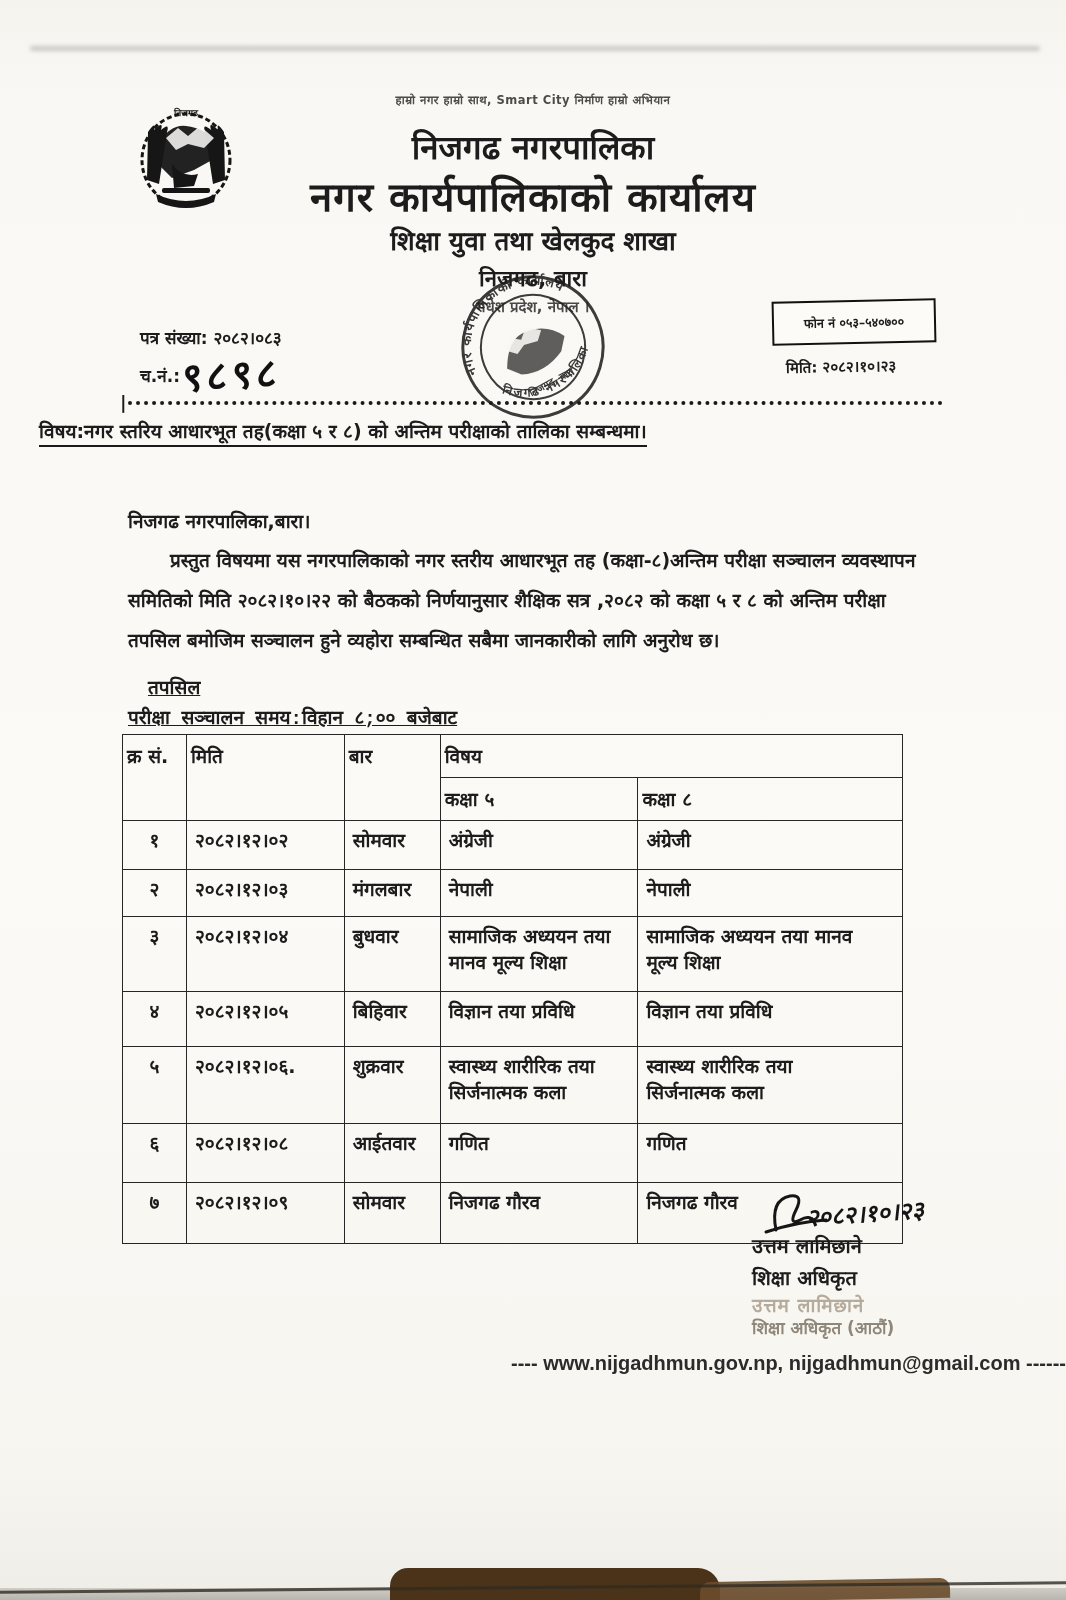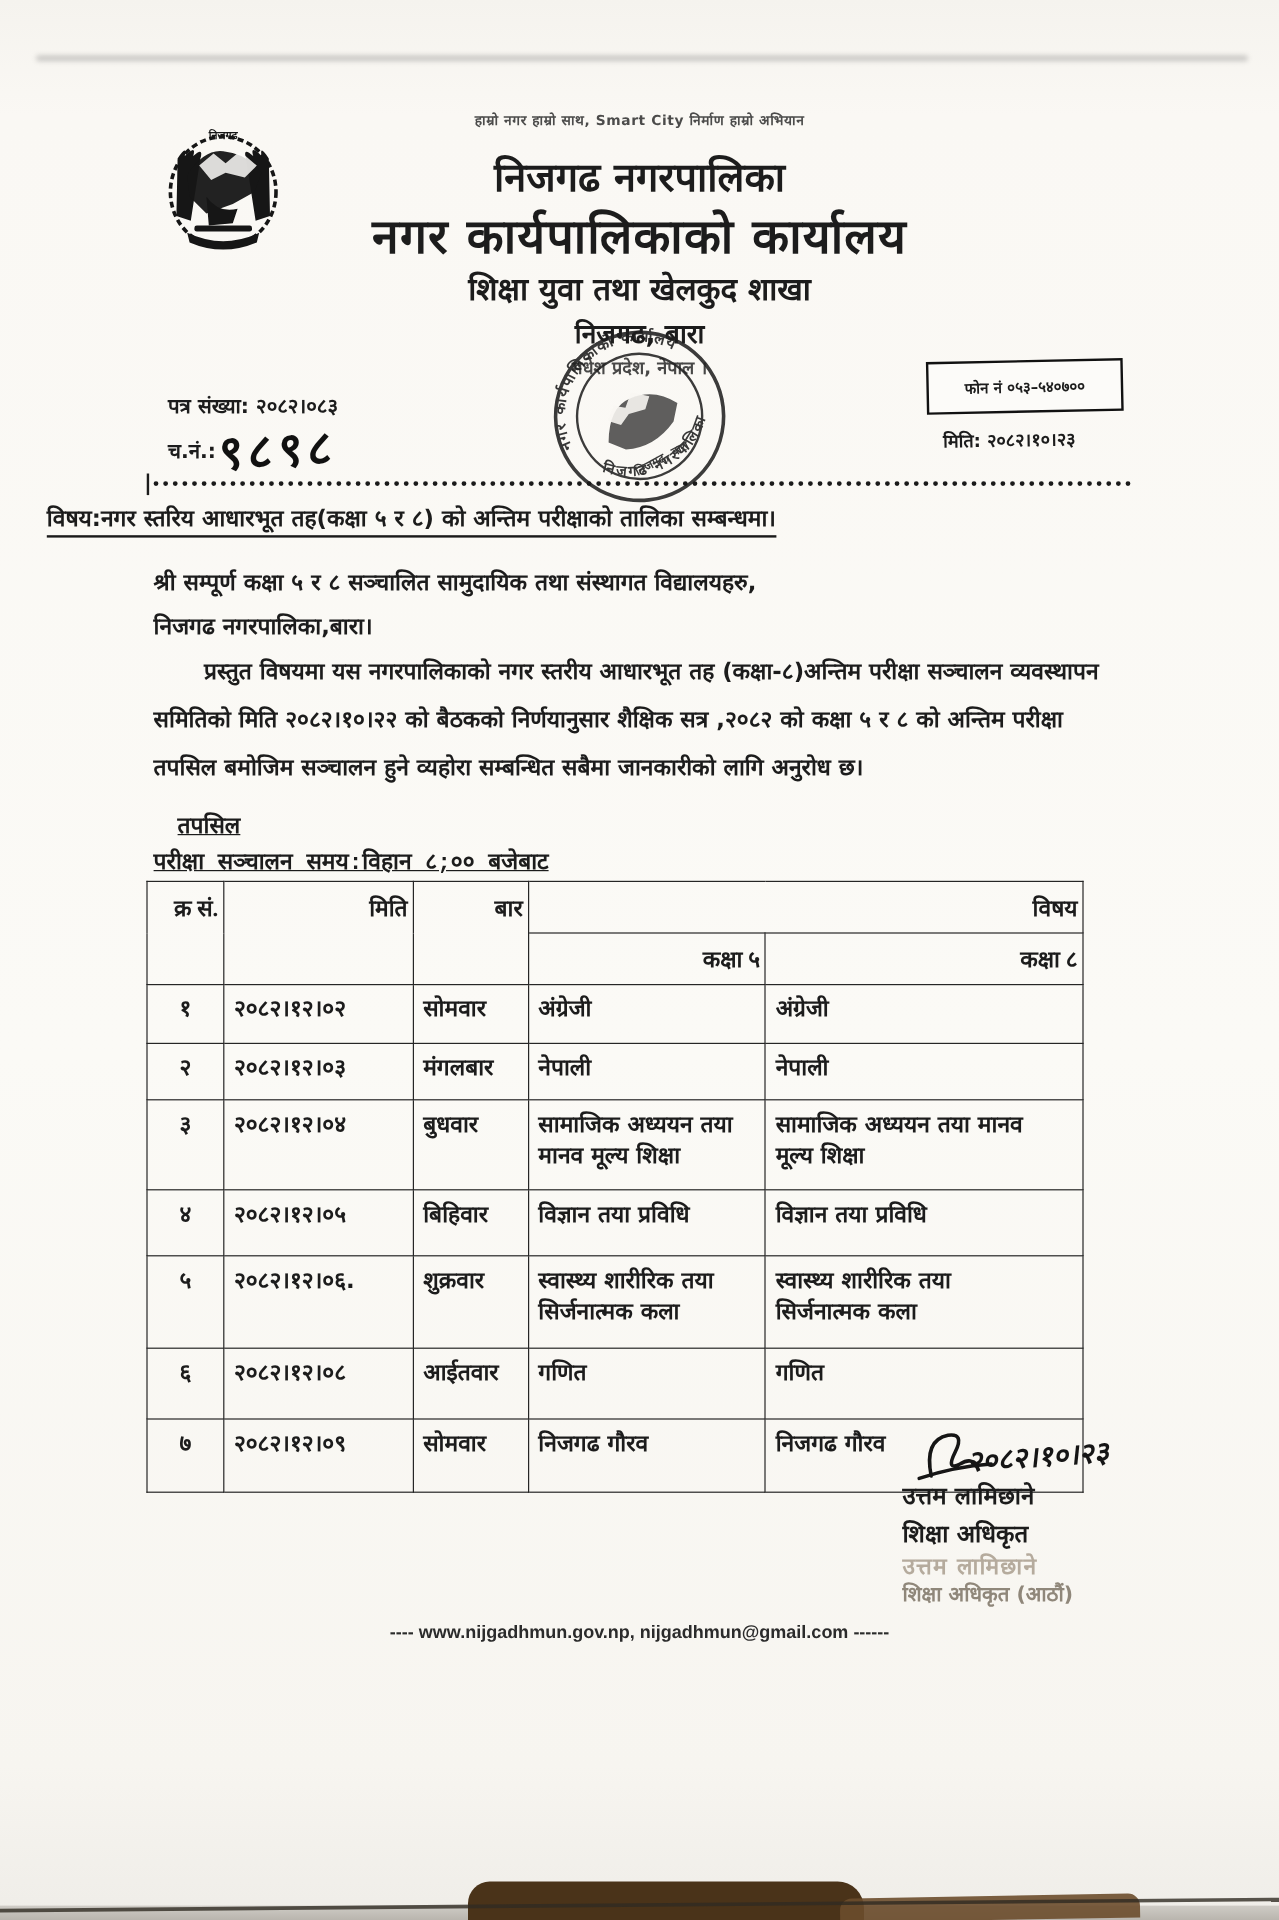--- a/index.html
+++ b/index.html
@@ -33,37 +33,37 @@
   .subject span{font-size:19px;font-weight:bold;border-bottom:2px solid #1a1a1a;padding-bottom:3px;}
   
   .salut1{left:128px;top:472px;font-size:19px;font-weight:bold;}
   .salut2{left:128px;top:508px;font-size:19px;font-weight:bold;}
   .para{left:128px;top:540px;width:812px;font-size:19px;font-weight:bold;line-height:40px;text-indent:42px;text-align:left;}
   .tapasil{left:128px;top:674px;font-size:19px;font-weight:bold;text-decoration:underline;margin-left:20px;}
   .examtime{left:128px;top:704px;font-size:19px;font-weight:bold;text-decoration:underline;font-family:Liberation Mono, monospace;}
   
   table.exam{left:122px;top:734px;position:absolute;border-collapse:collapse;width:781px;background:transparent;}
   table.exam th,table.exam td{border:1.6px solid #262626;font-size:19px;font-weight:bold;padding:6px 8px;vertical-align:top;white-space:pre-line;}
-  table.exam th{text-align:right;padding:8px 4px;font-family:Liberation Serif, serif;}
+  table.exam th{text-align:left;padding:8px 4px;}
   td.c-sn{text-align:center;}
   tr.h2 th{border-top-color:#555;}
   table.exam tr:nth-child(odd) td{border-top-color:#4a4a4a;}
   .r1 td{height:36px;} .r2 td{height:34px;} .r3 td{height:62px;} .r4 td{height:42px;}
   .r5 td{height:64px;} .r6 td{height:46px;} .r7 td{height:48px;}
   
   .stamp{left:448px;top:262px;width:170px;height:170px;opacity:.88;transform:rotate(-28deg);}
   
   .sig-squiggle{left:758px;top:1186px;width:220px;height:60px;}
   .sig-date{left:808px;top:1196px;font-size:24px;font-weight:bold;transform:rotate(-4deg) skewX(-10deg);color:#151515;}
   .sig-name{left:752px;top:1232px;font-size:20px;font-weight:bold;}
   .sig-post{left:752px;top:1264px;font-size:20px;font-weight:bold;}
   .sig-stamp1{left:752px;top:1292px;font-size:19px;font-weight:bold;color:#8a7a66;opacity:.6;letter-spacing:1px;}
   .sig-stamp2{left:752px;top:1316px;font-size:17px;font-weight:bold;color:#6d6253;opacity:.75;}
   
-  .footer{left:0;top:1352px;width:100%;text-align:center;font-size:15px;font-weight:bold;color:#2b2b2b;font-family:"Liberation Sans","DejaVu Sans",sans-serif;}
+  .footer{left:0;top:1352px;width:100%;text-align:right;font-size:20px;font-weight:bold;color:#2b2b2b;font-family:"Liberation Sans","DejaVu Sans",sans-serif;}
   
   .bottom-line{left:-20px;top:1586px;width:1110px;height:3px;background:#2f2a22;transform:rotate(-.5deg);opacity:.8;}
   .bottom-grey{left:0;top:1588px;width:1066px;height:12px;background:linear-gradient(180deg,#cfccc6,#b9b5ae);}
   .bottom-blob{left:390px;top:1568px;width:330px;height:40px;background:#4a3319;border-radius:18px 22px 0 0;}
   .bottom-blob2{left:700px;top:1580px;width:250px;height:20px;background:#6b4d2c;transform:rotate(-1deg);border-radius:10px 10px 0 0;opacity:.9;}
 </style>
 </head>
 <body>
 
 <div class="sheet">
@@ -116,21 +116,20 @@
     <text x="85" y="128" font-size="10" font-weight="bold" fill="#1d1d1d" text-anchor="middle">निजगढ, बारा</text>
   </svg>
 
   <div class="abs sep-bar">|</div>
   <div class="abs sep"></div>
 
   <div class="abs subject">
     <span>विषय:नगर स्तरिय आधारभूत तह(कक्षा ५ र ८) को  अन्तिम परीक्षाको तालिका सम्बन्धमा।</span>
   </div>
 
-  <div class="abs salut1">श्री सम्पूर्ण कक्षा ५ र ८ सञ्चालित सामुदायिक तथा संस्थागत विद्यालयहरु,</div>
   <div class="abs salut2">निजगढ नगरपालिका,बारा।</div>
 
   <div class="abs para">प्रस्तुत विषयमा यस नगरपालिकाको नगर स्तरीय आधारभूत तह (कक्षा-८)अन्तिम परीक्षा सञ्चालन व्यवस्थापन समितिको मिति २०८२।१०।२२ को बैठकको निर्णयानुसार शैक्षिक सत्र ,२०८२ को कक्षा ५ र ८ को अन्तिम परीक्षा तपसिल बमोजिम सञ्चालन हुने व्यहोरा सम्बन्धित सबैमा जानकारीको लागि अनुरोध छ।</div>
 
   <div class="abs tapasil">तपसिल</div>
   <div class="abs examtime">परीक्षा सञ्चालन समय:विहान ८;०० बजेबाट</div>
 
   <table class="exam">
     <colgroup>
       <col style="width:64px">

